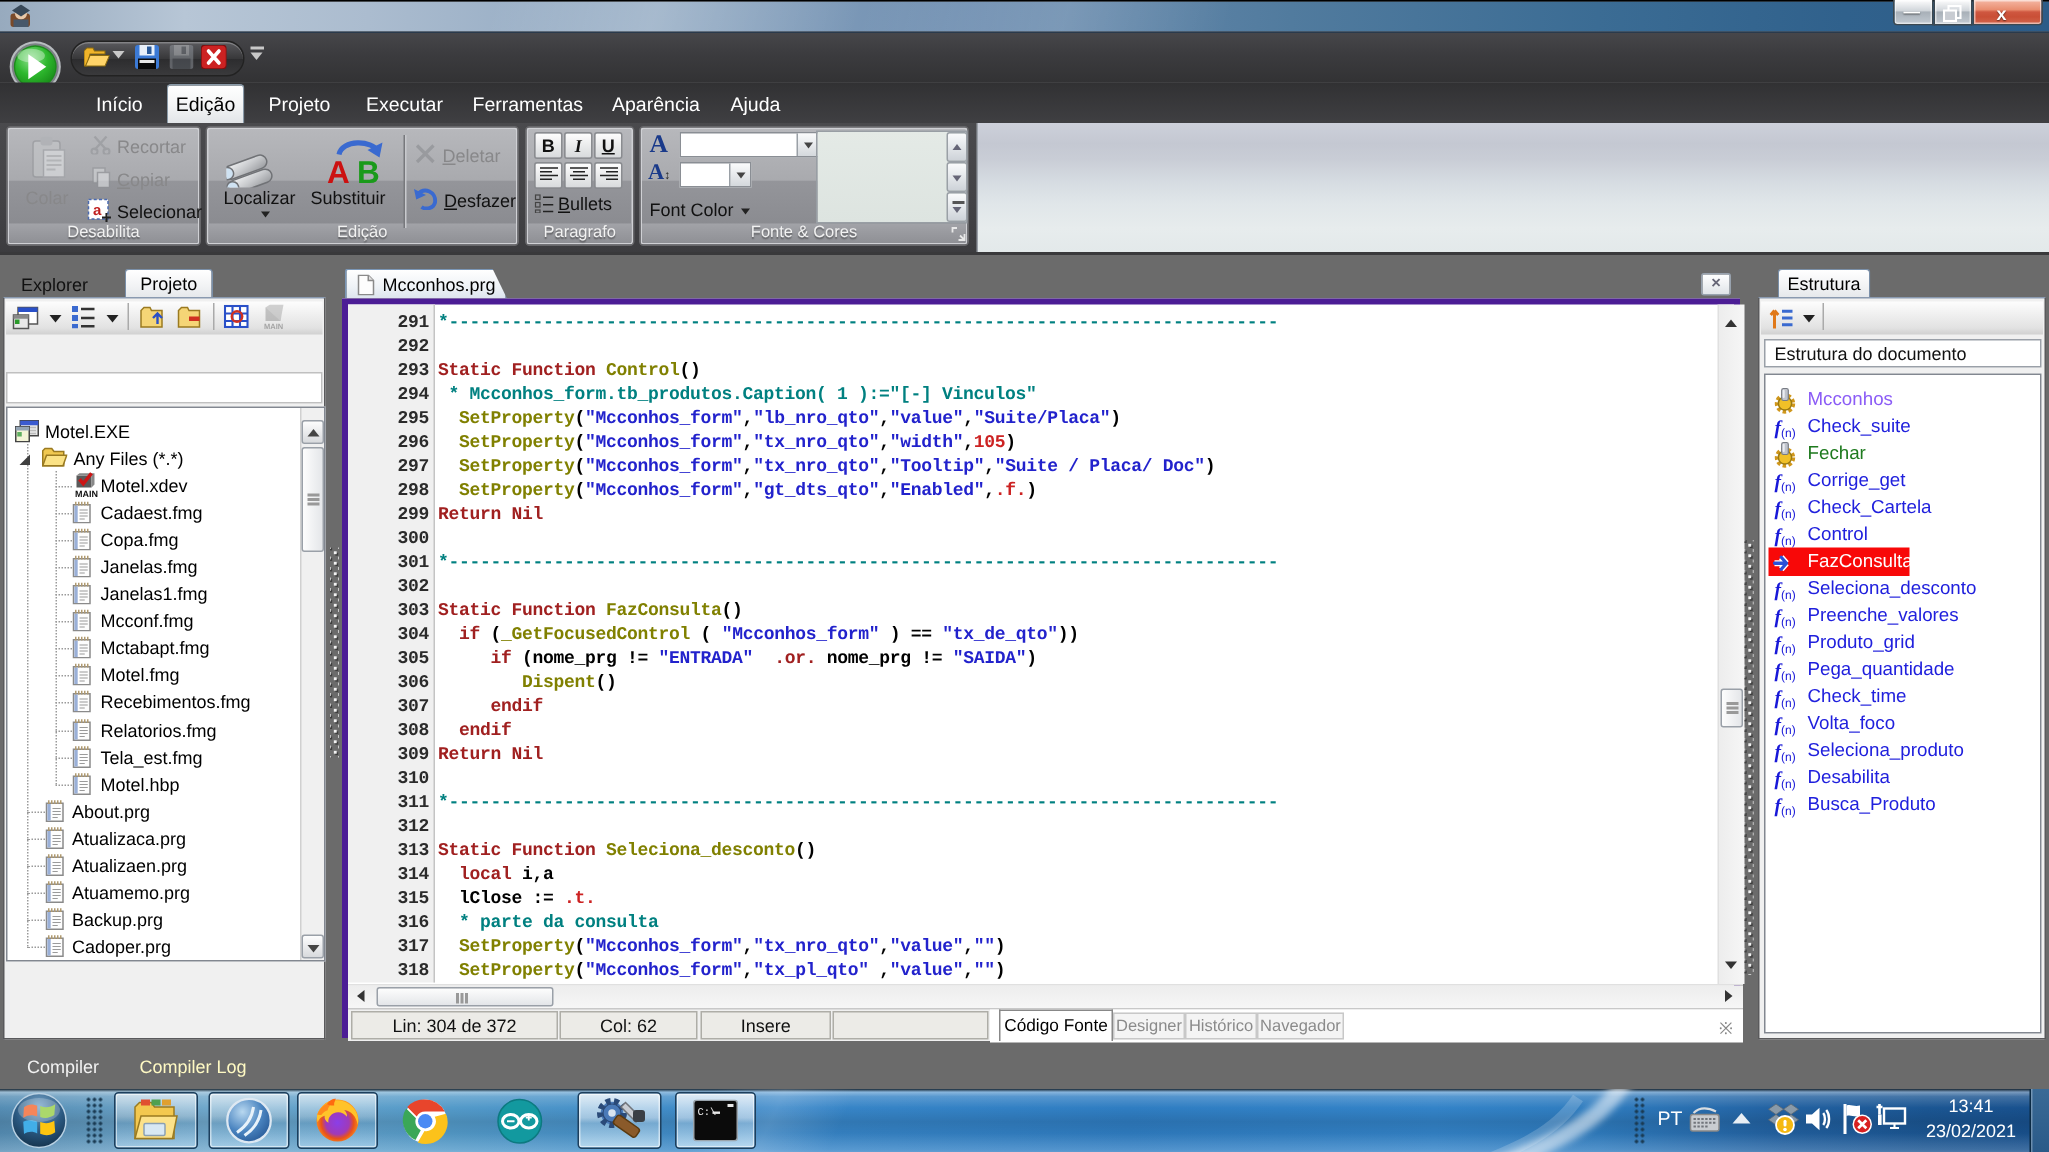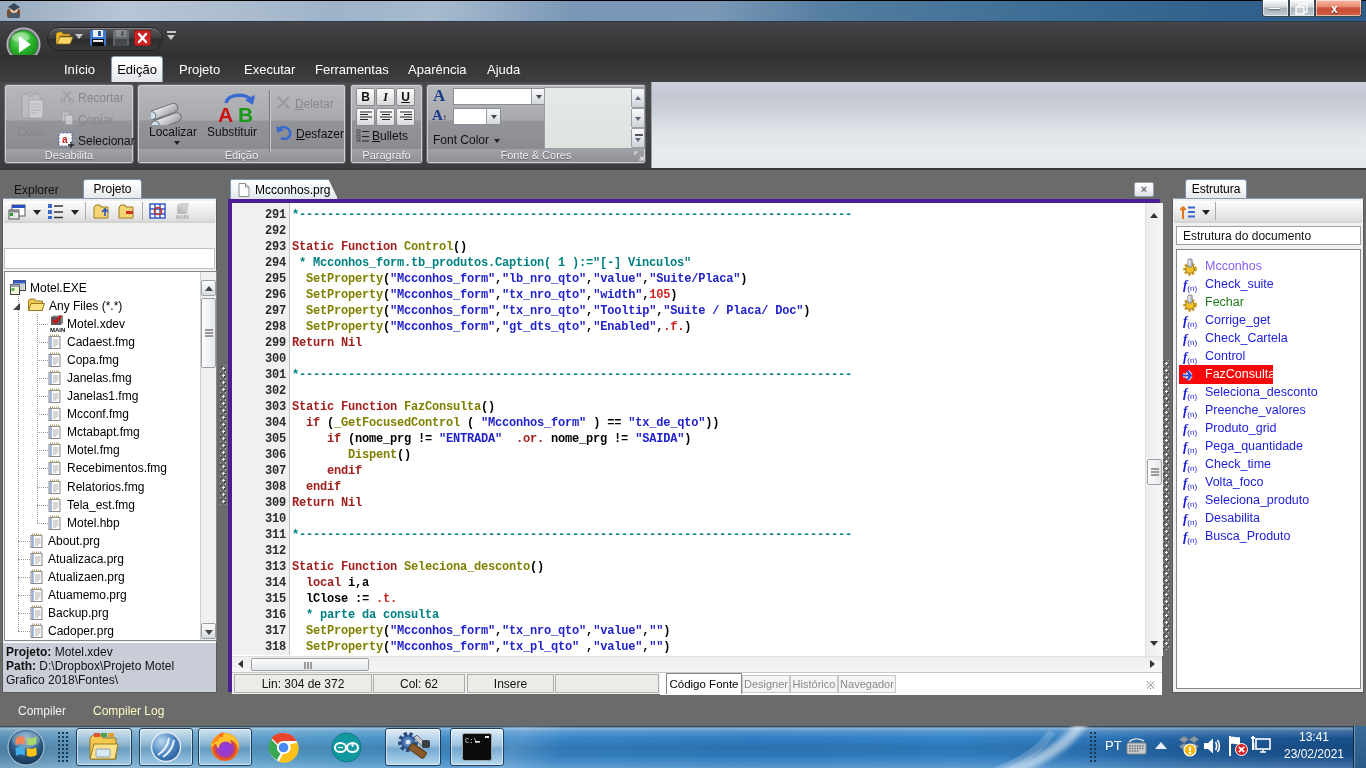--- a/index.html
+++ b/index.html
@@ -524,21 +524,20 @@
         </div>
 <div class="sthumb" style="left:196px;top:26px;width:15px;height:70px">
           <span style="position:absolute;left:3px;top:30px;width:8px;height:1.5px;background:#999;box-shadow:0 3px 0 #999,0 6px 0 #999"></span>
         </div>
 <div class="sbtn" style="left:196px;top:351px;width:15px;height:16px">
           <span class="darr" style="left:3px;top:6px"></span>
         </div>
 
   </div>
 
-  <div class="abs" style="left:0;top:443px;width:213px;height:50px;background:#c9cdd8;border-top:1px solid #fff;font-size:12px;color:#111;padding:2px 0 0 3px;line-height:14px"><b>Projeto:</b> Motel.xdev<br><b>Path:</b> D:\Dropbox\Projeto Motel<br>Grafico 2018\Fontes\</div>
 </div>
 
 <div class="abs etab" style="left:230px;top:179px;width:108px;height:20px">
   <svg style="position:absolute;left:7px;top:3px" width="12" height="14" viewBox="0 0 12 14">
         <path d="M1 0.5 H7.5 L11 4 V13.5 H1 Z" fill="#fdfdfd" stroke="#8a8a8a"></path>
         <path d="M7.5 0.5 V4 H11" fill="#e0e0e0" stroke="#8a8a8a"></path>
       </svg>
   <span style="position:absolute;left:24px;top:3px;font-size:12px;color:#000">Mcconhos.prg</span>
 </div>
 <div class="abs" style="left:1134px;top:182px;width:20px;height:15px;background:linear-gradient(180deg,#fff,#e0e4e8);border:1px solid #98a2ae;border-radius:2px;text-align:center;font-size:11px;font-weight:bold;line-height:13px;color:#667">×</div>

